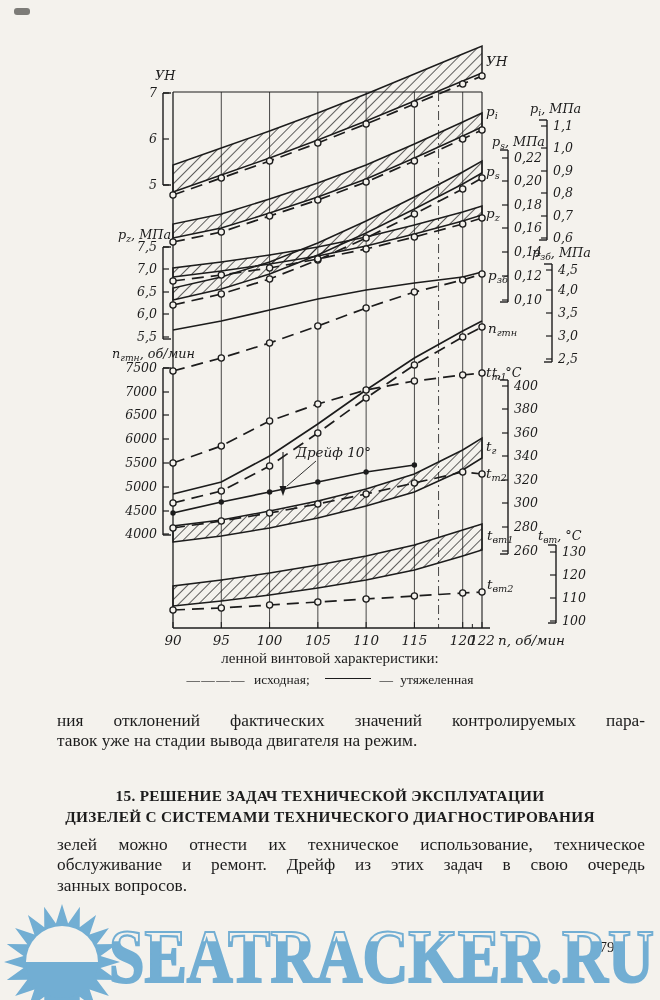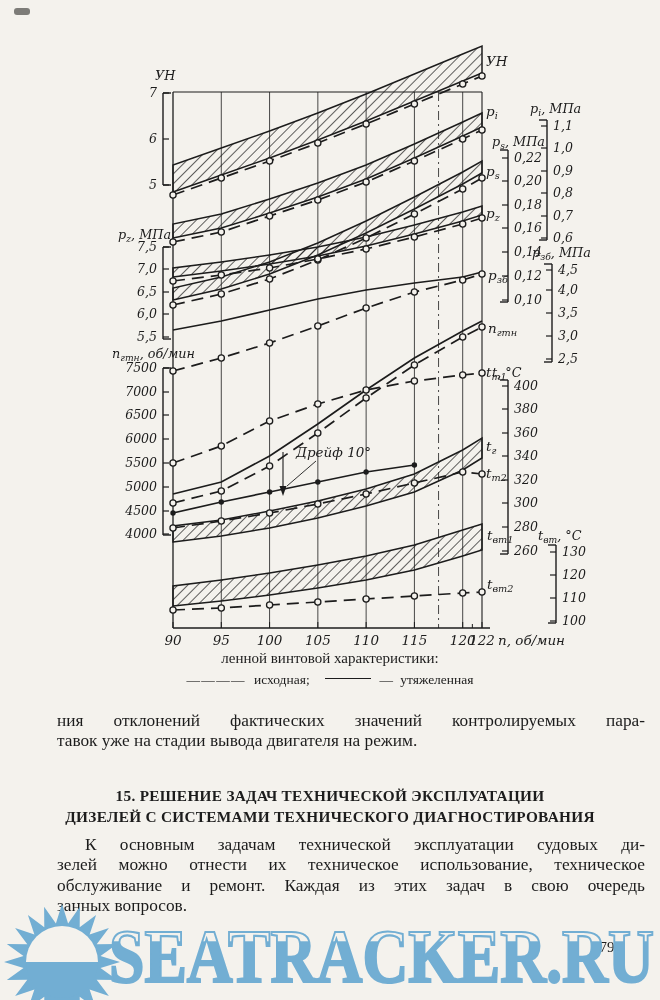--- a/index.html
+++ b/index.html
@@ -347,23 +347,22 @@
     <div class="jl">ния отклонений фактических значений контролируемых пара-</div>
     <div>тавок уже на стадии вывода двигателя на режим.</div>
   </div>
 
   <div class="heading">
     <div>15. РЕШЕНИЕ ЗАДАЧ ТЕХНИЧЕСКОЙ ЭКСПЛУАТАЦИИ</div>
     <div>ДИЗЕЛЕЙ С СИСТЕМАМИ ТЕХНИЧЕСКОГО ДИАГНОСТИРОВАНИЯ</div>
   </div>
 
   <div class="para p2">
-    <div class="jl ind">К основным задачам технической эксплуатации судовых ди-</div>
     <div class="jl">зелей можно отнести их техническое использование, техническое</div>
-    <div class="jl">обслуживание и ремонт. Каждая из этих задач в свою очередь</div>
+    <div class="jl">обслуживание и ремонт. Дрейф из этих задач в свою очередь</div>
     <div>занных вопросов.</div>
   </div>
 
   <div class="footer-sig">12*</div>
   <div class="footer-page">179</div>
 
   <svg class="watermark-svg" width="660" height="105" viewBox="0 0 660 105">
     <defs>
         <linearGradient id="wmg" gradientUnits="userSpaceOnUse" x1="0" y1="30" x2="0" y2="88">
           <stop offset="0" stop-color="#72aed3" stop-opacity="0"></stop>

